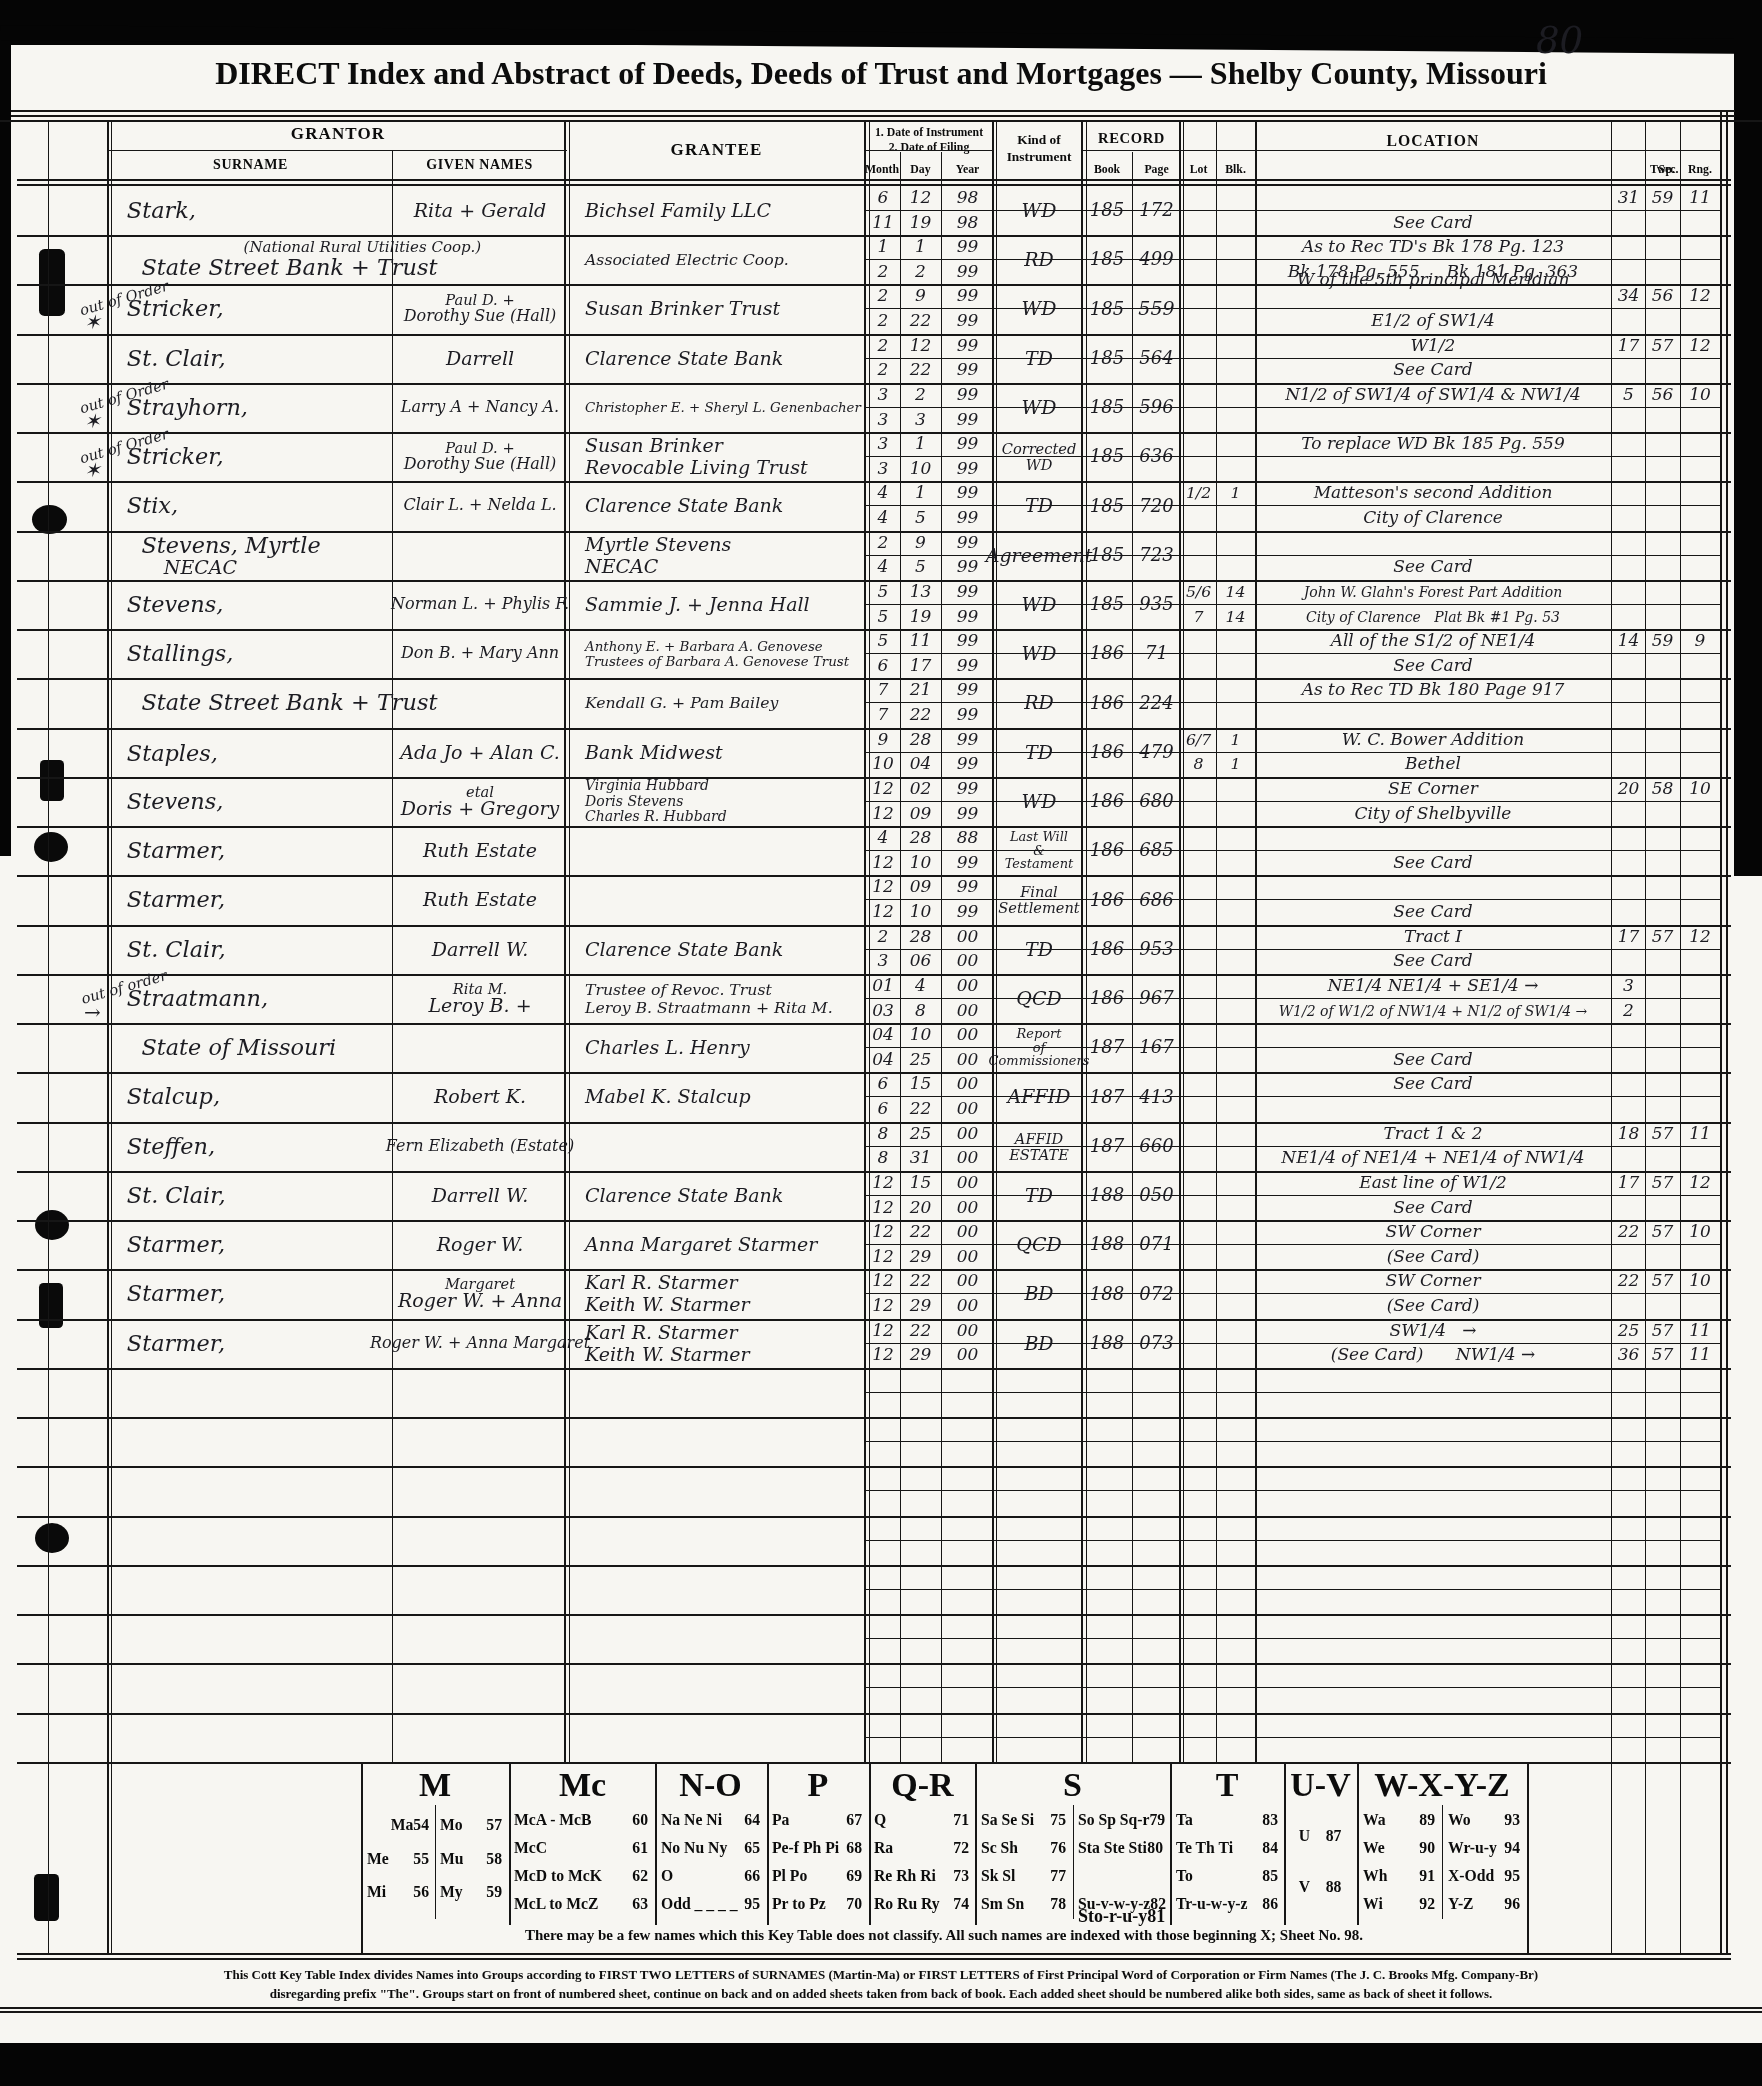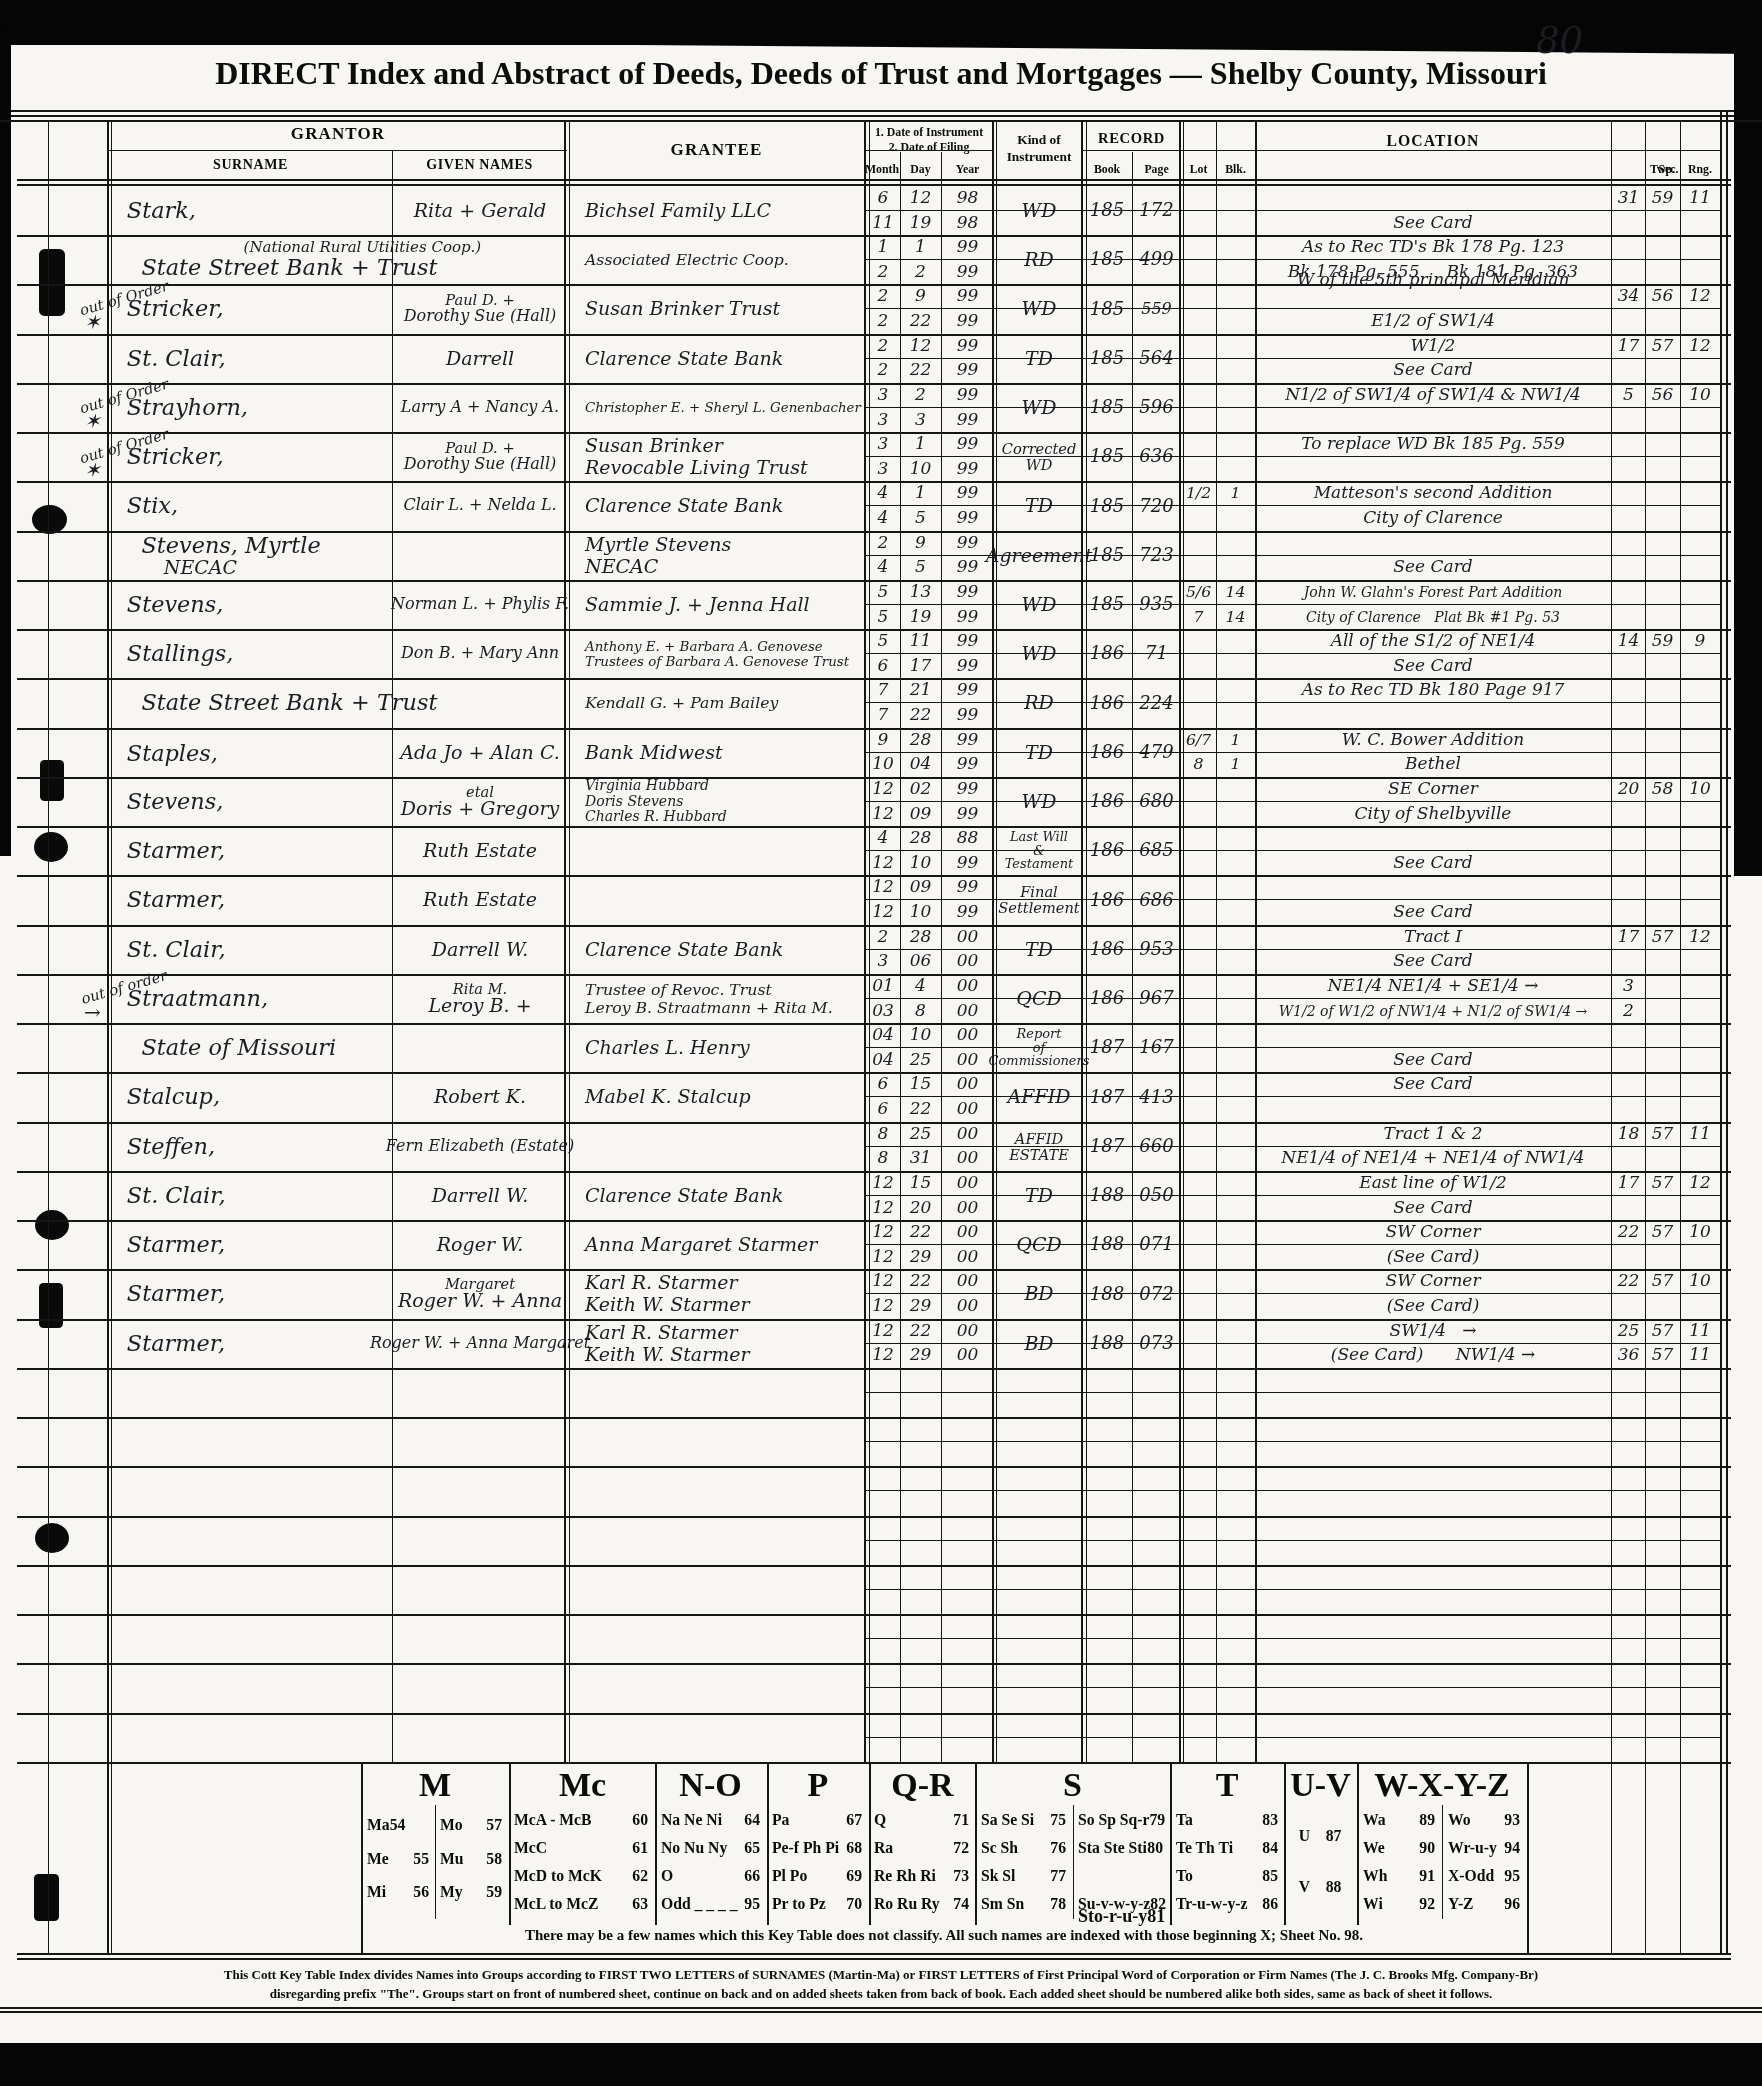--- a/index.html
+++ b/index.html
@@ -192,21 +192,21 @@
       <div class="abs hw" style="left: 866px; top: 285px; width: 34px; height: 22.4px; display: flex; align-items: center; justify-content: center; text-align: center; white-space: nowrap; font-size: 17px; line-height: 1.04;">2</div>
       <div class="abs hw" style="left: 900px; top: 285px; width: 41px; height: 22.4px; display: flex; align-items: center; justify-content: center; text-align: center; white-space: nowrap; font-size: 17px; line-height: 1.04;">9</div>
       <div class="abs hw" style="left: 941px; top: 285px; width: 53px; height: 22.4px; display: flex; align-items: center; justify-content: center; text-align: center; white-space: nowrap; font-size: 17px; line-height: 1.04;">99</div>
       <div class="abs hw" style="left: 866px; top: 310px; width: 34px; height: 22.4px; display: flex; align-items: center; justify-content: center; text-align: center; white-space: nowrap; font-size: 17px; line-height: 1.04;">2</div>
       <div class="abs hw" style="left: 900px; top: 310px; width: 41px; height: 22.4px; display: flex; align-items: center; justify-content: center; text-align: center; white-space: nowrap; font-size: 17px; line-height: 1.04;">22</div>
       <div class="abs hw" style="left: 941px; top: 310px; width: 53px; height: 22.4px; display: flex; align-items: center; justify-content: center; text-align: center; white-space: nowrap; font-size: 17px; line-height: 1.04;">99</div>
       <div class="abs hw" style="left: 994px; top: 284px; width: 90px; height: 49px; display: flex; flex-direction: column; justify-content: center; align-items: center; line-height: 1.05; white-space: nowrap; font-size: 19px;">
         <span>WD</span>
       </div>
       <div class="abs hw" style="left: 1083px; top: 298px; width: 48px; height: 22.4px; display: flex; align-items: center; justify-content: center; text-align: center; white-space: nowrap; font-size: 18px; line-height: 1.04;">185</div>
-      <div class="abs hw" style="left: 1132px; top: 298px; width: 49px; height: 22.4px; display: flex; align-items: center; justify-content: center; text-align: right; white-space: nowrap; font-size: 16px; line-height: 1.04;">559</div>
+      <div class="abs hw" style="left: 1132px; top: 298px; width: 49px; height: 22.4px; display: flex; align-items: center; justify-content: center; text-align: right; white-space: nowrap; font-size: 19px; line-height: 1.04;">559</div>
       <div class="abs hw" style="left: 1255px; top: 269px; width: 356px; height: 22.4px; display: flex; align-items: center; justify-content: center; text-align: center; white-space: nowrap; font-size: 17px; line-height: 1.04;">W of the 5th principal Meridian</div>
       <div class="abs hw" style="left: 1255px; top: 310px; width: 356px; height: 22.4px; display: flex; align-items: center; justify-content: center; text-align: center; white-space: nowrap; font-size: 17px; line-height: 1.04;">E1/2 of SW1/4</div>
       <div class="abs hw" style="left: 1611px; top: 285px; width: 35px; height: 22.4px; display: flex; align-items: center; justify-content: center; text-align: center; white-space: nowrap; font-size: 17px; line-height: 1.04;">34</div>
       <div class="abs hw" style="left: 1645px; top: 285px; width: 35px; height: 22.4px; display: flex; align-items: center; justify-content: center; text-align: center; white-space: nowrap; font-size: 17px; line-height: 1.04;">56</div>
       <div class="abs hw" style="left: 1680px; top: 285px; width: 40px; height: 22.4px; display: flex; align-items: center; justify-content: center; text-align: center; white-space: nowrap; font-size: 17px; line-height: 1.04;">12</div>
       <div class="abs " style="left: 866px; top: 358px; width: 854px; height: 1.1px; background: rgb(22, 22, 22);"></div>
       <div class="abs hw" style="left: 119px; top: 334px; width: 265px; height: 49px; display: flex; flex-direction: column; justify-content: center; align-items: flex-start; padding-left: 7.8px; line-height: 1.1; white-space: nowrap;">
         <span style="font-size: 22.4px;">St. Clair,</span>
       </div>
       <div class="abs hw" style="left: 395px; top: 334px; width: 170px; height: 49px; display: flex; flex-direction: column; justify-content: center; align-items: center; line-height: 1.05; white-space: nowrap;">
@@ -739,21 +739,21 @@
       <div class="abs " style="left: 866px; top: 1540px; width: 854px; height: 1.1px; background: rgb(22, 22, 22);"></div>
       <div class="abs " style="left: 866px; top: 1589px; width: 854px; height: 1.1px; background: rgb(22, 22, 22);"></div>
       <div class="abs " style="left: 866px; top: 1638px; width: 854px; height: 1.1px; background: rgb(22, 22, 22);"></div>
       <div class="abs " style="left: 866px; top: 1687px; width: 854px; height: 1.1px; background: rgb(22, 22, 22);"></div>
       <div class="abs " style="left: 866px; top: 1737px; width: 854px; height: 1.1px; background: rgb(22, 22, 22);"></div>
       <div class="abs " style="left: 361px; top: 1762px; width: 1166px; height: 2.2px; background: rgb(22, 22, 22);"></div>
       <div class="abs " style="left: 361px; top: 1762px; width: 2.2px; height: 191px; background: rgb(22, 22, 22);"></div>
       <div class="abs " style="left: 1527px; top: 1762px; width: 2.2px; height: 191px; background: rgb(22, 22, 22);"></div>
       <div class="abs pr" style="left: 361px; top: 1766px; width: 148px; height: 37px; display: flex; align-items: center; justify-content: center; text-align: center; white-space: nowrap; font-size: 34px; line-height: 1.04;">M</div>
       <div class="abs " style="left: 435px; top: 1805px; width: 1.1px; height: 114px; background: rgb(22, 22, 22);"></div>
-      <div class="abs pr" style="left: 367px; top: 1813px; width: 62px; height: 24.6px; display: flex; align-items: center; justify-content: flex-start; font-size: 15.7px; white-space: nowrap;">
+      <div class="abs pr" style="left: 367px; top: 1813px; width: 62px; height: 24.6px; display: flex; align-items: center; justify-content: flex-end; font-size: 15.7px; white-space: nowrap;">
         <span>Ma</span>
         <span>54</span>
       </div>
       <div class="abs pr" style="left: 367px; top: 1847px; width: 62px; height: 24.6px; display: flex; align-items: center; justify-content: space-between; font-size: 15.7px; white-space: nowrap;">
         <span>Me</span>
         <span>55</span>
       </div>
       <div class="abs pr" style="left: 367px; top: 1880px; width: 62px; height: 24.6px; display: flex; align-items: center; justify-content: space-between; font-size: 15.7px; white-space: nowrap;">
         <span>Mi</span>
         <span>56</span>

